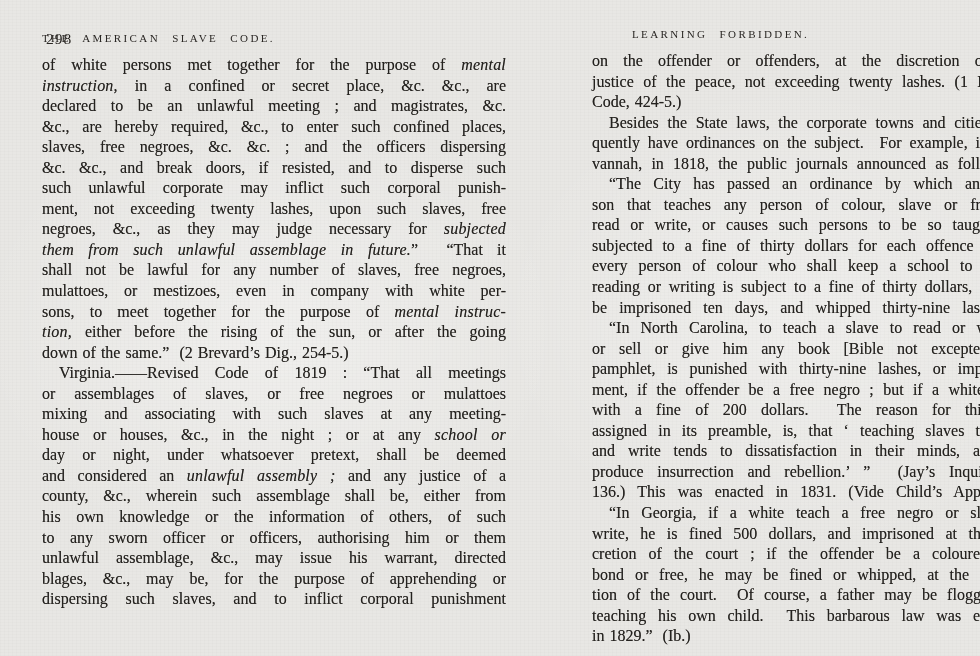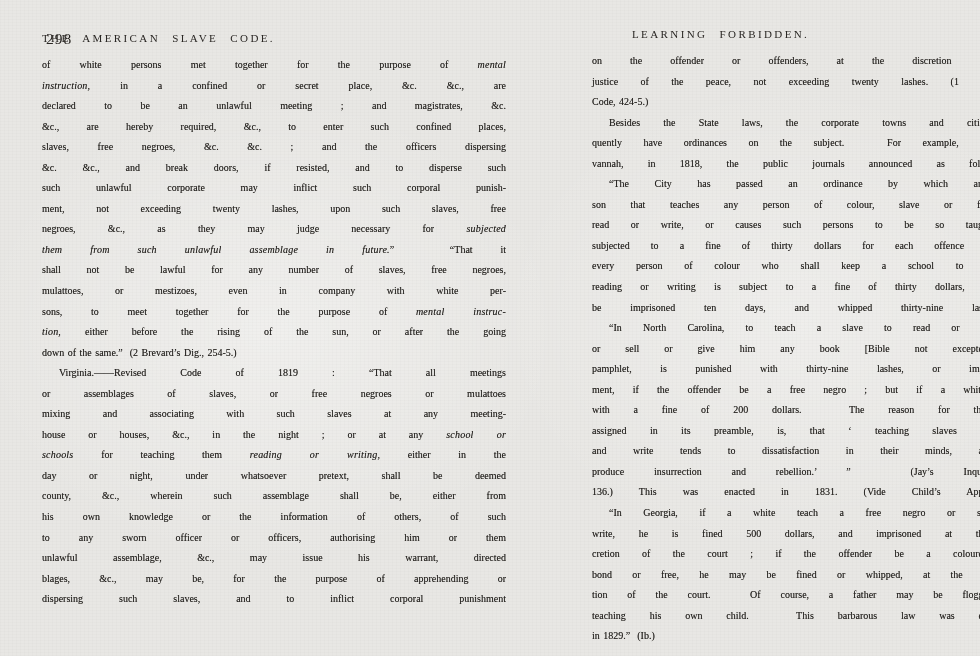--- a/index.html
+++ b/index.html
@@ -26,21 +26,21 @@
     font-size: 15.5px; letter-spacing: 1px; color: #2a2724;
   }
   .running-head {
     display: block; text-align: left;
     font-size: 11px; letter-spacing: 2.4px; word-spacing: 7px;
     color: #2a2724; padding-top: 4px;
   }
   .page-left  .running-head { padding-right: 34px; }
   .page-right .running-head { padding-left: 40px; }
 
-  .body-text { font-size: 10px; line-height: 20.55px; word-spacing: 1px; }
+  .body-text { font-size: 16px; line-height: 20.55px; word-spacing: 1px; }
   .line {
     text-align: justify;
     text-align-last: justify;
     text-shadow: 0 0 .5px rgba(45,42,38,.55);
   }
   .line.last { text-align-last: left; }
   .line.indent { text-indent: 17px; }
   .line i { letter-spacing: .2px; }
 </style>
 </head>
@@ -64,22 +64,22 @@
       <div class="line"><i>them from such unlawful assemblage in future.</i>”&nbsp; “That it</div>
       <div class="line">shall not be lawful for any number of slaves, free negroes,</div>
       <div class="line">mulattoes, or mestizoes, even in company with white per-</div>
       <div class="line">sons, to meet together for the purpose of <i>mental instruc-</i></div>
       <div class="line"><i>tion,</i> either before the rising of the sun, or after the going</div>
       <div class="line last">down of the same.”&nbsp; (2 Brevard’s Dig., 254-5.)</div>
       <div class="line indent">Virginia.——Revised Code of 1819 : “That all meetings</div>
       <div class="line">or assemblages of slaves, or free negroes or mulattoes</div>
       <div class="line">mixing and associating with such slaves at any meeting-</div>
       <div class="line">house or houses, &amp;c., in the night ; or at any <i>school or</i></div>
-      <div class="line"><i>schools</i> for teaching them <i>reading or writing,</i> either in the</div>
       <div class="line">day or night, under whatsoever pretext, shall be deemed</div>
+      <div class="line">and considered an <i>unlawful assembly ;</i> and any justice of a</div>
       <div class="line">county, &amp;c., wherein such assemblage shall be, either from</div>
       <div class="line">his own knowledge or the information of others, of such</div>
       <div class="line">to any sworn officer or officers, authorising him or them</div>
       <div class="line">unlawful assemblage, &amp;c., may issue his warrant, directed</div>
       <div class="line">blages, &amp;c., may be, for the purpose of apprehending or</div>
       <div class="line">dispersing such slaves, and to inflict corporal punishment</div>
     </div>
 </div>
 
 <div class="page page-right">

